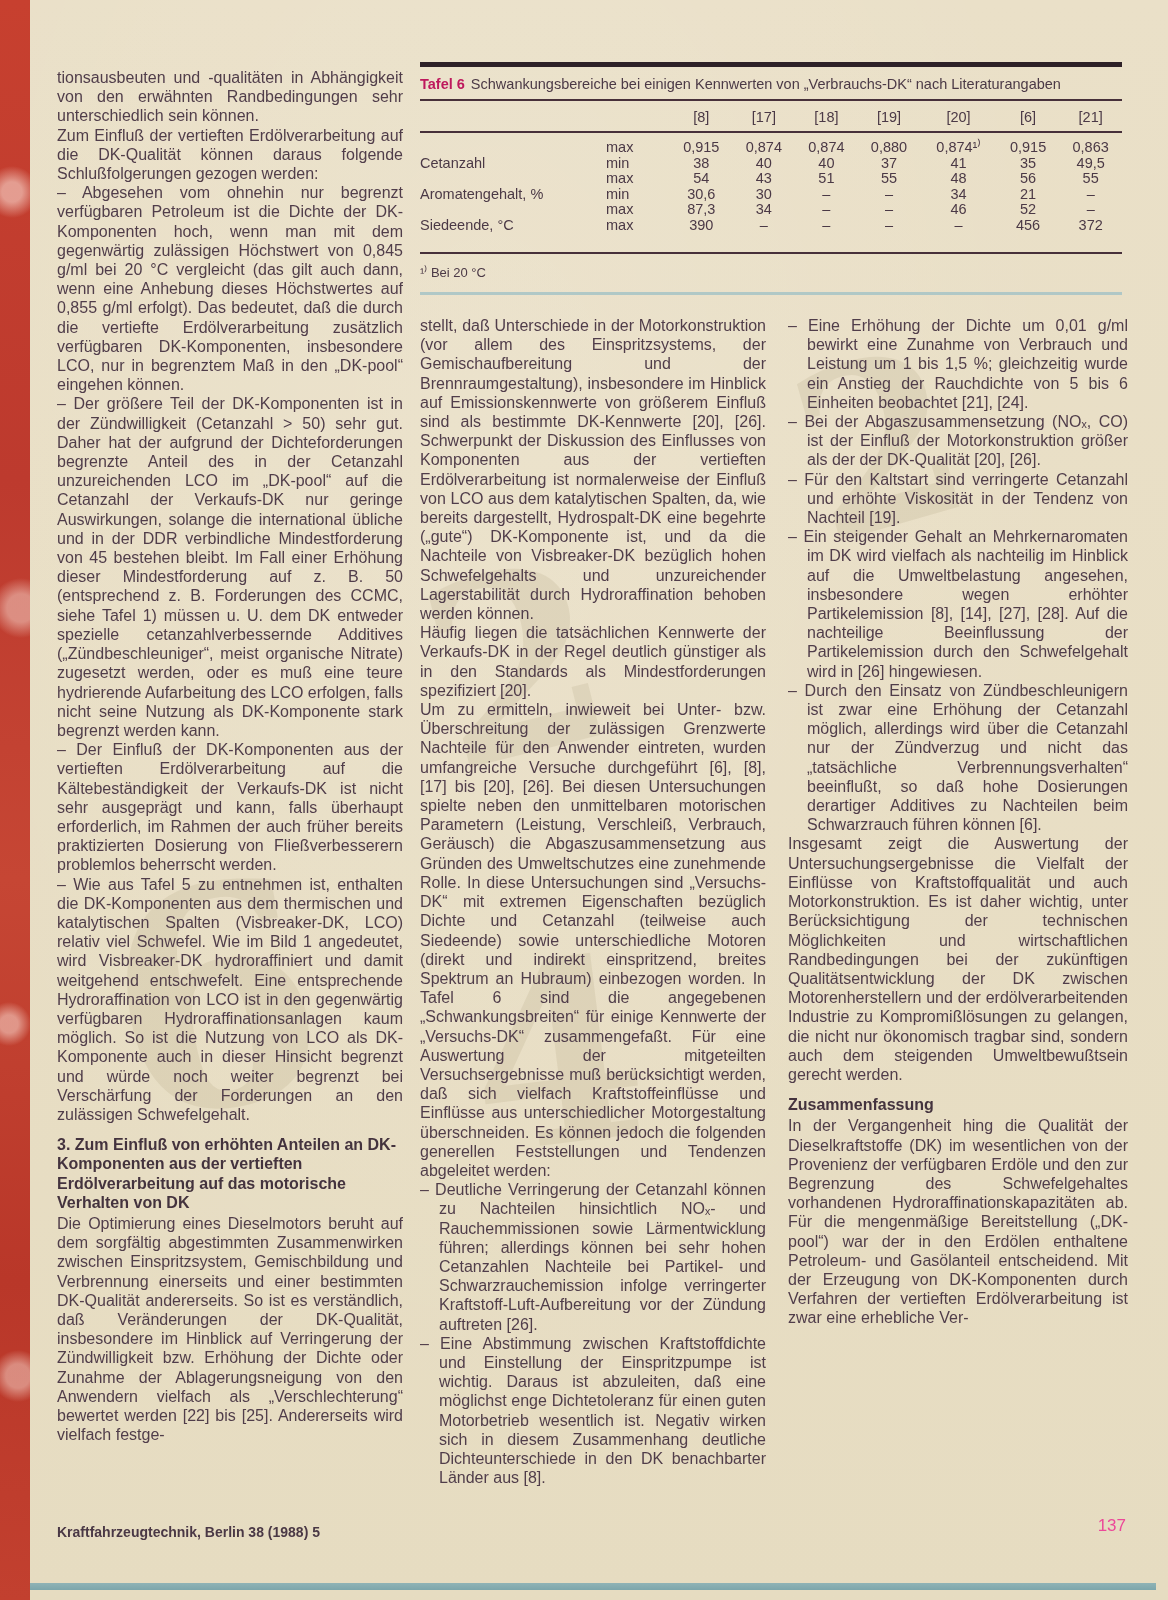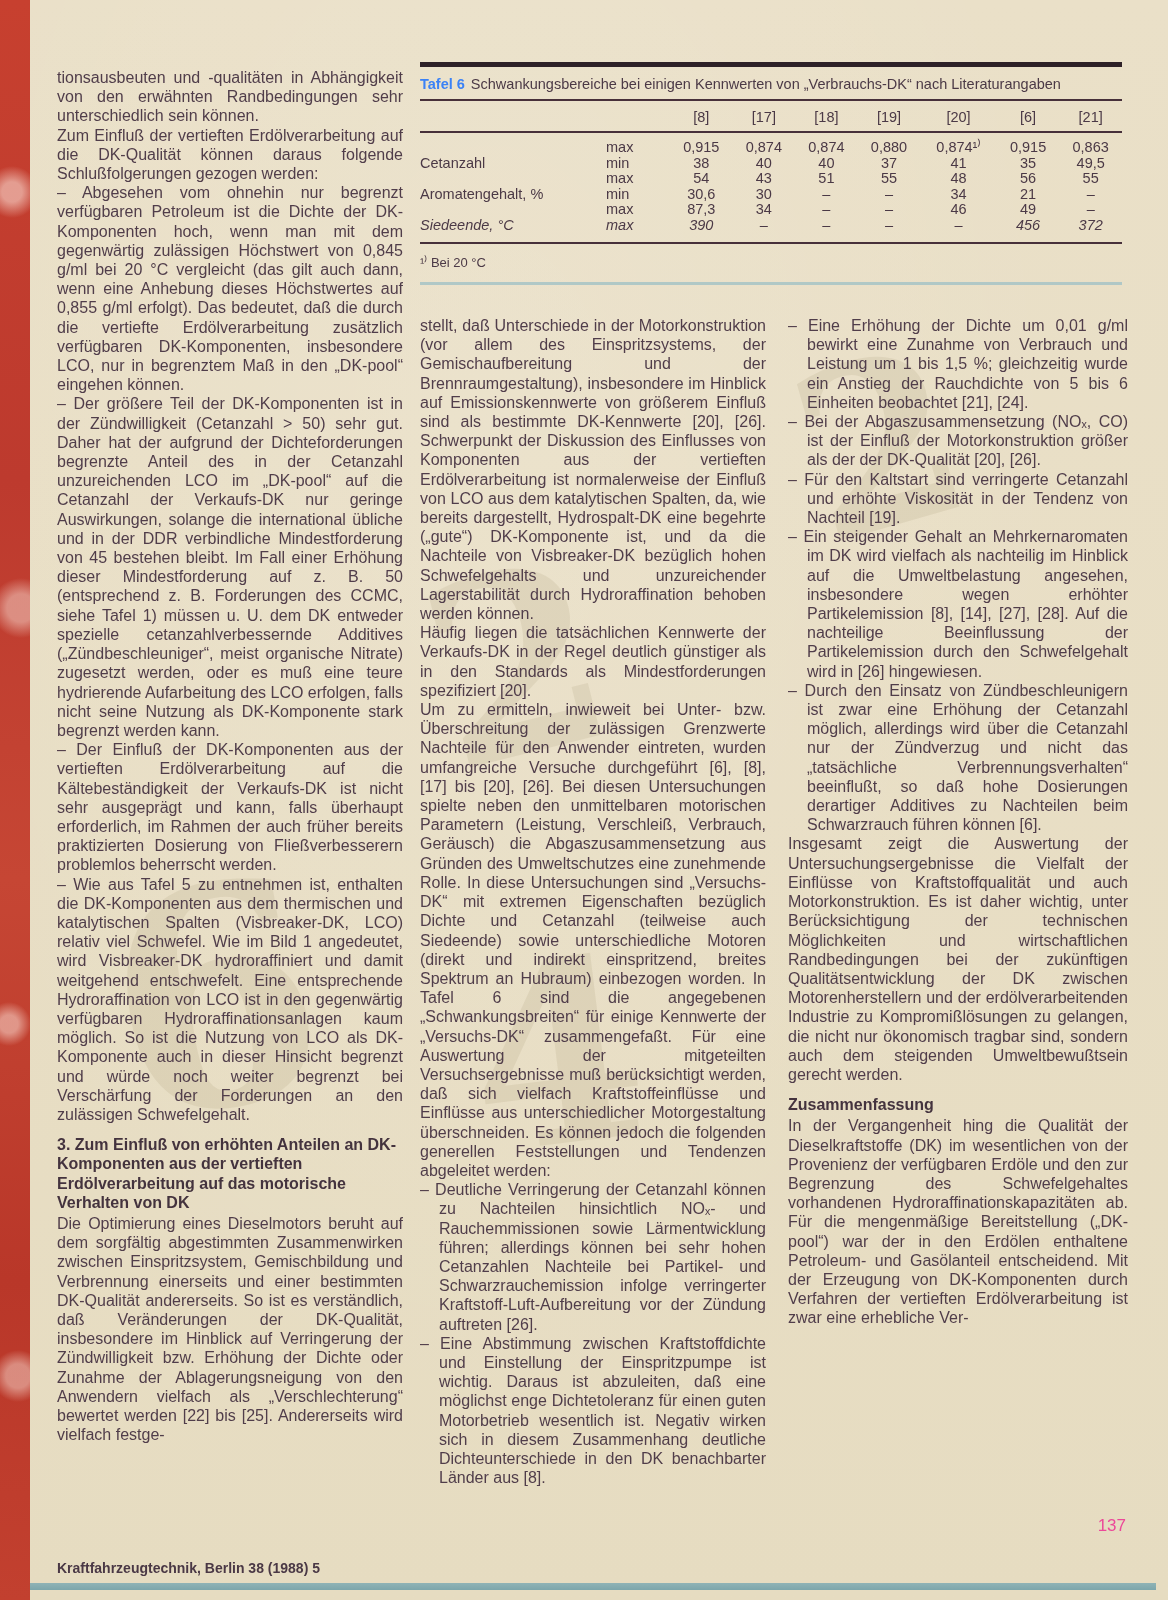--- a/index.html
+++ b/index.html
@@ -38,35 +38,35 @@
   .col-middle{left:420px;top:316px;}
   .col-right{left:788px;top:316px;width:340px;}
   .blk{margin:0;text-align:justify;}
   .blk.dashhang{padding-left:19px;text-indent:-19px;}
   .blk.h{font-weight:bold;text-align:left;margin:11px 0 2px;color:#44333e;}
 
   
   .tafel{position:absolute;left:420px;top:62px;width:702px;}
   .toprule{height:5px;background:#2e2127;}
   .tcaption{padding:9px 0 7px;font-size:14.5px;color:#4b3946;}
-  .cap-label{font-weight:bold;margin-right:6px;color:#3b82f6;}
+  .cap-label{font-weight:bold;margin-right:6px;color:#be185d;}
   .rule{height:2px;background:#47303a;}
   table.t6{width:100%;border-collapse:collapse;font-size:14.5px;color:#4b3946;}
   table.t6 th{font-weight:normal;text-align:center;padding:8px 0 6px;}
   table.t6 th.lab, table.t6 td.lab{text-align:left;width:186px;}
   table.t6 th.mm,  table.t6 td.mm {text-align:left;width:64px;}
   table.t6 td{padding:0;line-height:15.6px;text-align:center;}
   table.t6 tbody tr:first-child td{padding-top:7px;}
-  table.t6 tbody tr:last-child td{padding-bottom:8px;font-style:italic;}
+  table.t6 tbody tr:last-child td{padding-bottom:18px;}
   table.t6 thead tr{border-bottom:2px solid #47303a;}
   .tfoot{margin-top:9px;font-size:13px;color:#4b3946;}
   .tdivider{margin-top:11px;height:3px;background:#a6c3c6;opacity:.85;}
 
   
-  .footer-journal{position:absolute;left:57px;top:1524px;font-size:14px;font-weight:bold;color:#4a3845;margin-top:36px;}
+  .footer-journal{position:absolute;left:57px;top:1524px;font-size:14px;font-weight:bold;color:#4a3845;}
   .page-number{position:absolute;right:42px;top:1516px;font-size:17px;color:#ec4899;}
   .bottom-line{position:absolute;left:30px;top:1583px;width:1126px;height:7px;
     background:linear-gradient(#8fb3b6,#7da6ab);}
 </style>
 </head>
 <body>
 
 <div class="red-bar"></div>
 
 <div class="ghost g1">6</div>
@@ -140,21 +140,21 @@
           <td>–</td>
         </tr>
         <tr>
           <td class="lab"></td>
           <td class="mm">max</td>
           <td>87,3</td>
           <td>34</td>
           <td>–</td>
           <td>–</td>
           <td>46</td>
-          <td>49</td>
+          <td>52</td>
           <td>–</td>
         </tr>
         <tr>
           <td class="lab">Siedeende, °C</td>
           <td class="mm">max</td>
           <td>390</td>
           <td>–</td>
           <td>–</td>
           <td>–</td>
           <td>–</td>

